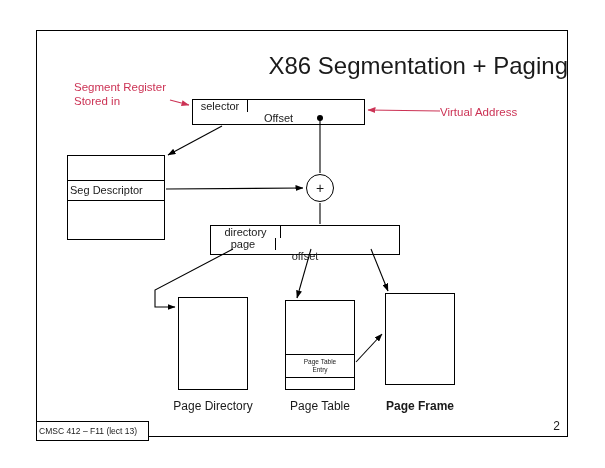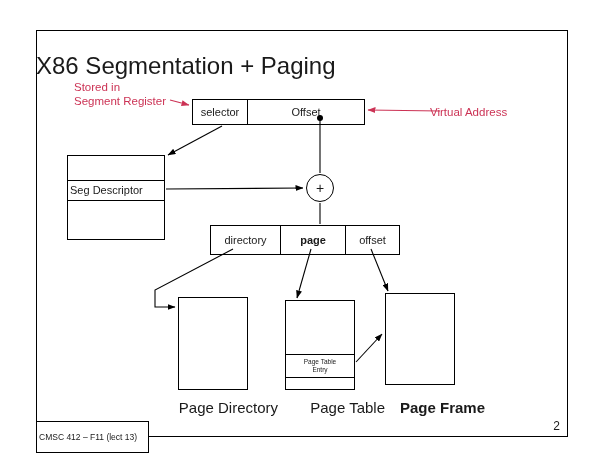--- a/index.html
+++ b/index.html
@@ -5,79 +5,79 @@
   :root{ --annotation:#cc3355; --line:#000000; }
   *{ margin:0; padding:0; box-sizing:border-box; }
   html,body{ background:#ffffff; }
   body{
     width:605px; height:468px;
     font-family:"Liberation Sans", sans-serif;
     color:#1a1a1a;
   }
   .stage{ position:relative; width:605px; height:468px; background:#fff; overflow:hidden; }
   .frame{ position:absolute; left:36px; top:30px; width:532px; height:407px; border:1px solid var(--line); }
-  .title{ position:absolute; left:36px; top:52px; width:532px; text-align:left; font-size:24px; line-height:28px; }
+  .title{ position:absolute; left:36px; top:52px; width:532px; text-align:right; font-size:24px; line-height:28px; }
   .red-note{ position:absolute; color:var(--annotation); font-size:11.5px; line-height:14px; }
-  .box{ position:absolute; border:1px solid var(--line); background:#fff; }
+  .box{ position:absolute; border:1px solid var(--line); background:#fff;flex-direction:column; }
 
   .va-box{ left:192px; top:99px; width:173px; height:26px; display:flex; }
   .va-selector{ width:55px; height:100%; border-right:1px solid var(--line); display:flex; align-items:center; justify-content:center; font-size:11px; }
   .va-offset{ flex:1; display:flex; align-items:center; justify-content:center; font-size:11px; }
   .dot{ position:absolute; left:317px; top:115px; width:6px; height:6px; border-radius:50%; background:var(--line); }
 
   .seg-table{ left:67px; top:155px; width:98px; height:85px; }
   .seg-row-line{ position:absolute; left:0; width:100%; height:1px; background:var(--line); }
   .r1{ top:24px; } .r2{ top:44px; }
   .seg-label{ position:absolute; left:2px; top:28px; font-size:11px; white-space:nowrap; }
 
   .adder{ position:absolute; left:306px; top:174px; width:28px; height:28px; border:1px solid var(--line);
           border-radius:50%; background:#fff; display:flex; align-items:center; justify-content:center; font-size:14px; }
 
   .linear-box{ left:210px; top:225px; width:190px; height:30px; display:flex; }
   .lin-cell{ display:flex; align-items:center; justify-content:center; font-size:11px; height:100%; }
   .c1{ width:70px; border-right:1px solid var(--line); }
-  .c2{ width:65px; border-right:1px solid var(--line);font-weight:bold; }
+  .c2{ width:65px; border-right:1px solid var(--line); }
   .c3{ flex:1; }
 
   .pd-box{ left:178px; top:297px; width:70px; height:93px; }
   .pt-box{ left:285px; top:300px; width:70px; height:90px; }
   .pf-box{ left:385px; top:293px; width:70px; height:92px; }
   .pte-cell{ position:absolute; left:0; top:53px; width:100%; height:24px;
              border-top:1px solid var(--line); border-bottom:1px solid var(--line);
              display:flex; flex-direction:column; align-items:center; justify-content:center;
              font-size:6.5px; line-height:8px; text-align:center; }
 
-  .caption{ position:absolute; width:130px; text-align:right; font-size:15px; top:399px; }
+  .caption{ position:absolute; width:130px; text-align:center; font-size:12px; top:399px; }
   .cap-pd{ left:148px; } .cap-pt{ left:255px; } .cap-pf{ left:355px;font-weight:bold; }
 
-  .footer-box{ position:absolute; left:36px; top:421px; width:113px; height:32px; border:1px solid var(--line);
+  .footer-box{ position:absolute; left:36px; top:421px; width:113px; height:20px; border:1px solid var(--line);
                background:#fff; font-size:8.5px; display:flex; align-items:center; padding-left:2px; white-space:nowrap; }
   .page-num{ position:absolute; left:520px; top:419px; width:40px; text-align:right; font-size:12px; }
 
   .wires{ position:absolute; left:0; top:0; width:605px; height:468px; pointer-events:none; }
   .wk{ stroke:var(--line); stroke-width:1.1; fill:none; }
   .wr{ stroke:var(--annotation); stroke-width:1.2; fill:none; }
   .mkk{ fill:var(--line); }
   .mkr{ fill:var(--annotation); }
 </style>
 </head>
 <body>
 
 <div class="stage">
 
   <div class="frame"></div>
 
   <div class="title">X86 Segmentation + Paging</div>
 
   <div class="red-note" style="left:74px; top:80px;">
+    <div>Segment Register</div>
     <div>Stored in</div>
-    <div>Segment Register</div>
   </div>
 
-  <div class="red-note" style="left:430px; top:105px;">Virtual Address</div>
+  <div class="red-note" style="left:440px; top:105px;">Virtual Address</div>
 
   <div class="box va-box">
     <div class="va-selector">selector</div>
     <div class="va-offset">Offset</div>
   </div>
   <div class="dot"></div>
 
   <div class="box seg-table">
     <div class="seg-row-line r1"></div>
     <div class="seg-row-line r2"></div>

